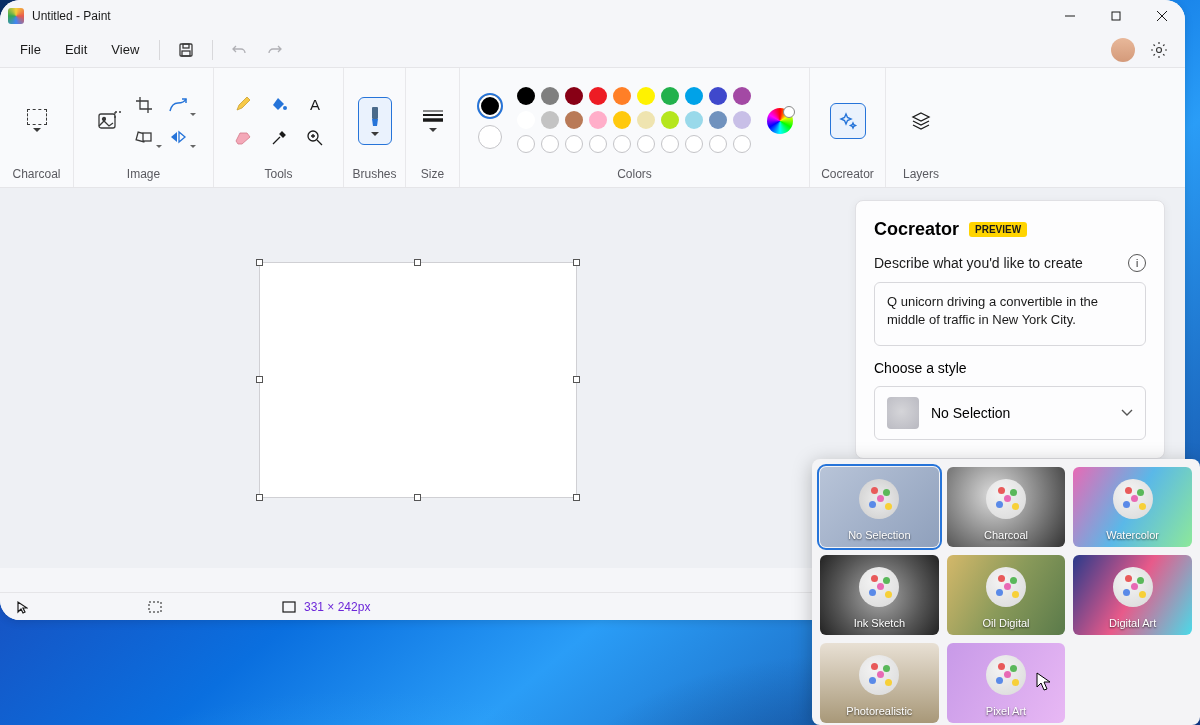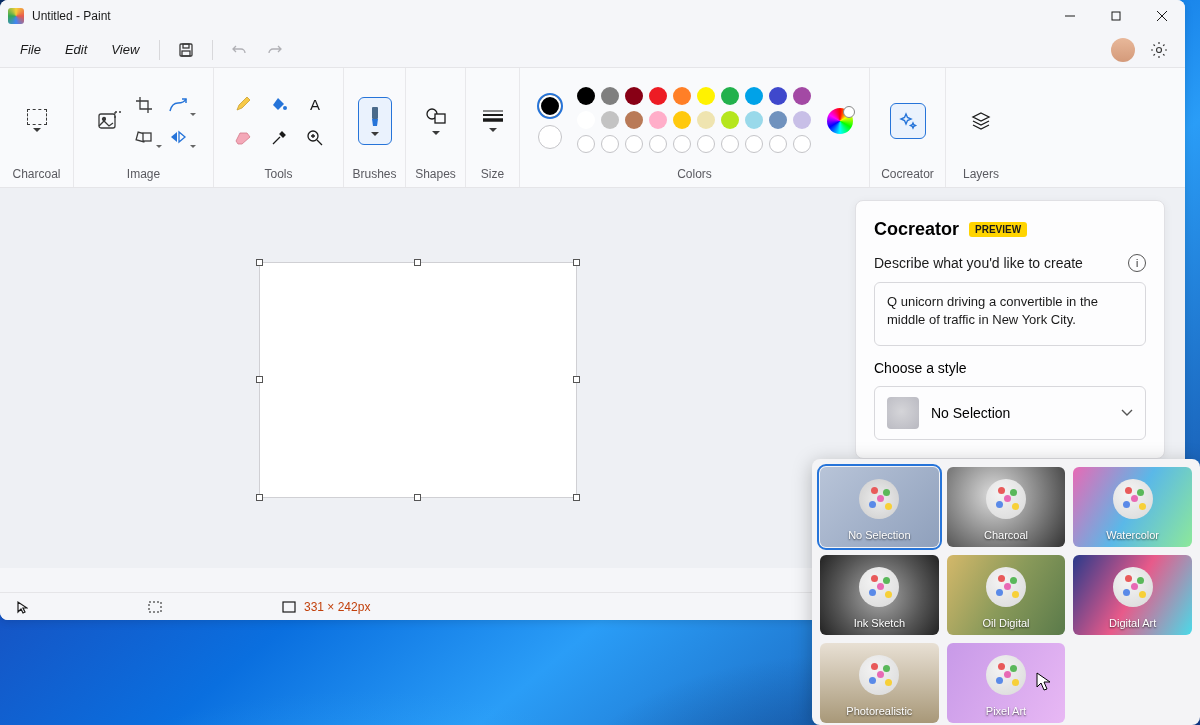--- a/index.html
+++ b/index.html
@@ -2,29 +2,29 @@
 <html><head>
 <meta charset="utf-8">
 <style>
 * { margin:0; padding:0; box-sizing:border-box; font-family:"Segoe UI",-apple-system,sans-serif; -webkit-font-smoothing:antialiased; }
 body { width:1200px; height:725px; overflow:hidden; background:linear-gradient(140deg,#0a2e66 0%,#1654c4 35%,#0a6fdf 50%,#2a9df7 65%,#0f3a8e 100%); position:relative; }
 .wallpaper-swirl{position:absolute;inset:0;background:
   radial-gradient(ellipse 600px 300px at 30% 120%, #3dbbff55 0%, transparent 60%),
   radial-gradient(ellipse 500px 260px at 70% 110%, #0a2e6688 0%, transparent 55%),
   radial-gradient(ellipse 700px 350px at 50% 130%, #58c6ff44 0%, transparent 60%);
 }
-.paint-window{position:absolute;left:0;top:0;width:1185px;height:620px;background:#f5f6f9;border-radius:8px;box-shadow:0 2px 8px rgba(0,0,0,0.12);display:flex;flex-direction:column;overflow:hidden;}
+.paint-window{position:absolute;left:0;top:0;width:1185px;height:620px;background:#f5f6f9;border-radius:20px;box-shadow:0 2px 8px rgba(0,0,0,0.12);display:flex;flex-direction:column;overflow:hidden;}
 .titlebar{height:32px;background:#f5f6f9;display:flex;align-items:center;padding-left:8px;}
 .app-icon{width:16px;height:16px;background:conic-gradient(#f7d038,#e8594b,#4285f4,#34a853,#f7d038);border-radius:3px;margin-right:8px;}
 .title-text{font-size:12px;color:#1a1a1a;}
 .title-spacer{flex:1;}
 .win-btn{width:46px;height:32px;display:flex;align-items:center;justify-content:center;color:#1a1a1a;}
 .win-btn svg{width:10px;height:10px;}
 .menubar{height:36px;background:#f5f6f9;display:flex;align-items:center;padding:0 10px;gap:4px;border-bottom:1px solid #e5e5e8;}
-.menu-item{font-size:13px;color:#1a1a1a;padding:6px 10px;border-radius:4px;font-style:italic;}
+.menu-item{font-size:13px;color:#1a1a1a;padding:6px 10px;border-radius:4px;}
 .menu-divider{width:1px;height:20px;background:#d8d8db;margin:0 6px;}
 .menu-icon-btn{width:32px;height:32px;display:flex;align-items:center;justify-content:center;color:#3a3a3a;border-radius:4px;}
 .menu-icon-btn.disabled{color:#b0b0b5;}
 .menu-right{margin-left:auto;display:flex;align-items:center;gap:8px;}
 .profile-avatar{width:24px;height:24px;border-radius:50%;background:linear-gradient(#e8b89a,#d49a7a);}
 .ribbon{height:120px;background:#f9fafc;display:flex;border-bottom:1px solid #e5e5e8;}
 .ribbon-group{display:flex;flex-direction:column;align-items:center;justify-content:space-between;padding:10px 8px 6px;border-right:1px solid #e8e8eb;}
 .rg-content{flex:1;display:flex;align-items:center;justify-content:center;gap:6px;}
 .rg-label{font-size:12px;color:#5a5a60;margin-top:4px;}
 .sel-btn{width:36px;height:50px;display:flex;flex-direction:column;align-items:center;justify-content:center;gap:3px;}
@@ -47,21 +47,21 @@
 .color-picker{width:26px;height:26px;border-radius:50%;background:conic-gradient(red,yellow,lime,cyan,blue,magenta,red);position:relative;}
 .color-picker::after{content:"";position:absolute;top:-2px;right:-2px;width:10px;height:10px;border-radius:50%;background:#fff;border:1px solid #888;}
 .co-btn{width:36px;height:36px;border:1px solid #2674d9;border-radius:6px;background:#eaf2fd;display:flex;align-items:center;justify-content:center;}
 .layer-btn{width:36px;height:36px;display:flex;align-items:center;justify-content:center;}
 .workspace{flex:1;position:relative;background:#eef0f4;overflow:hidden;}
 .canvas-area{position:absolute;left:260px;top:75px;width:316px;height:234px;background:#fff;box-shadow:0 0 0 1px #d0d0d4;}
 .handle{position:absolute;width:7px;height:7px;background:#fff;border:1px solid #555;}
 .h-nw{left:-4px;top:-4px;}.h-n{left:50%;top:-4px;margin-left:-4px;}.h-ne{right:-4px;top:-4px;}
 .h-w{left:-4px;top:50%;margin-top:-4px;}.h-e{right:-4px;top:50%;margin-top:-4px;}
 .h-sw{left:-4px;bottom:-4px;}.h-s{left:50%;bottom:-4px;margin-left:-4px;}.h-se{right:-4px;bottom:-4px;}
-.statusbar{height:28px;background:#f5f6f9;border-top:1px solid #e5e5e8;display:flex;align-items:center;padding:0 16px;gap:120px;font-size:12px;color:#c2410c;margin-top:24px;}
+.statusbar{height:28px;background:#f5f6f9;border-top:1px solid #e5e5e8;display:flex;align-items:center;padding:0 16px;gap:120px;font-size:12px;color:#6d28d9;margin-top:24px;}
 .status-item{display:flex;align-items:center;gap:8px;}
 .cocreator-panel{position:absolute;right:20px;top:200px;width:310px;background:#fdfdfe;border:1px solid #e0e0e4;border-radius:8px;padding:18px;box-shadow:0 2px 10px rgba(0,0,0,0.06);}
 .cc-header{display:flex;align-items:center;gap:10px;margin-bottom:14px;}
 .cc-title{font-size:18px;font-weight:600;}
 .cc-badge{font-size:10px;font-weight:600;background:#ffd400;color:#1a1a1a;padding:2px 6px;border-radius:3px;}
 .cc-describe{display:flex;align-items:center;justify-content:space-between;font-size:14px;color:#1a1a1a;margin-bottom:10px;}
 .cc-info{width:18px;height:18px;border:1.5px solid #555;border-radius:50%;display:flex;align-items:center;justify-content:center;font-size:10px;}
 .cc-prompt{border:1px solid #d8d8dc;border-radius:6px;padding:10px 12px;font-size:13px;color:#1a1a1a;line-height:1.4;margin-bottom:14px;min-height:64px;}
 .cc-choose{font-size:14px;font-weight:500;margin-bottom:10px;}
 .cc-style-select{border:1px solid #d8d8dc;border-radius:6px;padding:10px 12px;display:flex;align-items:center;gap:12px;}
@@ -251,32 +251,20 @@
           <svg width="16" height="22" viewBox="0 0 16 22">
               <rect x="5" y="1" width="6" height="12" rx="1" fill="#4a6a8a"></rect>
               <path d="M5 13h6l-1 7h-4z" fill="#2674d9"></path>
             </svg>
           <div class="chev-down"></div>
         </div>
       </div>
       <div class="rg-label">Brushes</div>
     </div>
 
-    <div class="ribbon-group" style="width:60px">
-      <div class="rg-content">
-        <div class="shape-btn">
-          <svg width="22" height="20" viewBox="0 0 22 20" fill="none" stroke="#1a1a1a" stroke-width="1.3">
-              <circle cx="7" cy="8" r="5"></circle>
-              <rect x="10" y="8" width="10" height="9" fill="#f9fafc"></rect>
-            </svg>
-          <div class="chev-down"></div>
-        </div>
-      </div>
-      <div class="rg-label">Shapes</div>
-    </div>
 
     <div class="ribbon-group" style="width:54px">
       <div class="rg-content">
         <div class="size-btn">
           <svg width="22" height="14" viewBox="0 0 22 14">
               <line x1="1" y1="2" x2="21" y2="2" stroke="#1a1a1a" stroke-width="1"></line>
               <line x1="1" y1="6" x2="21" y2="6" stroke="#1a1a1a" stroke-width="2"></line>
               <line x1="1" y1="11" x2="21" y2="11" stroke="#1a1a1a" stroke-width="3.5"></line>
             </svg>
           <div class="chev-down"></div>

